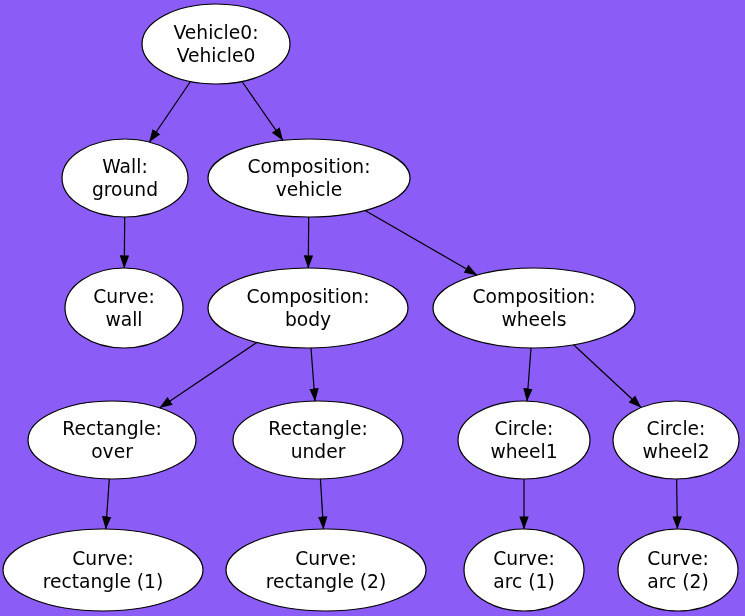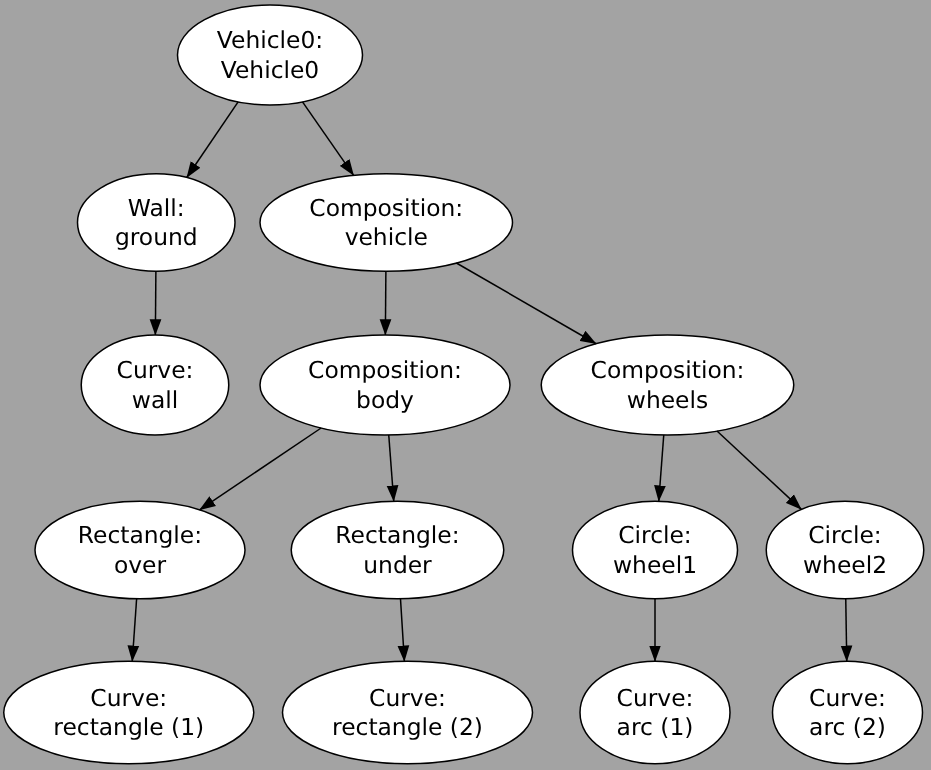--- a/index.html
+++ b/index.html
@@ -3,21 +3,21 @@
 <meta charset="utf-8">
 <style>
   html, body {
     margin: 0;
     padding: 0;
     background: #ffffff;
   }
   .diagram-wrap {
     width: 745px;
     height: 616px;
-    background: #a3a3a3;
+    background: #8b5cf6;
     overflow: hidden;
   }
   svg {
     display: block;
   }
   .graph-node ellipse {
     fill: #ffffff;
     stroke-width: 1.2px;
   }
   .graph-node text {

